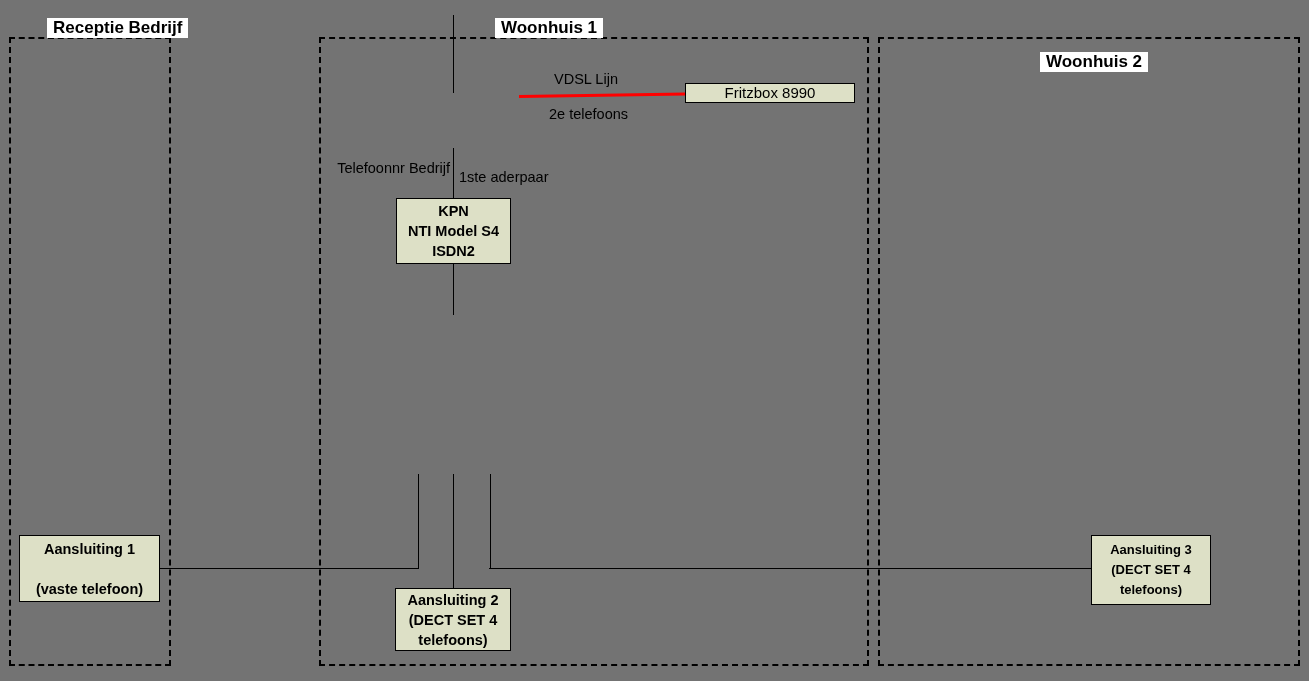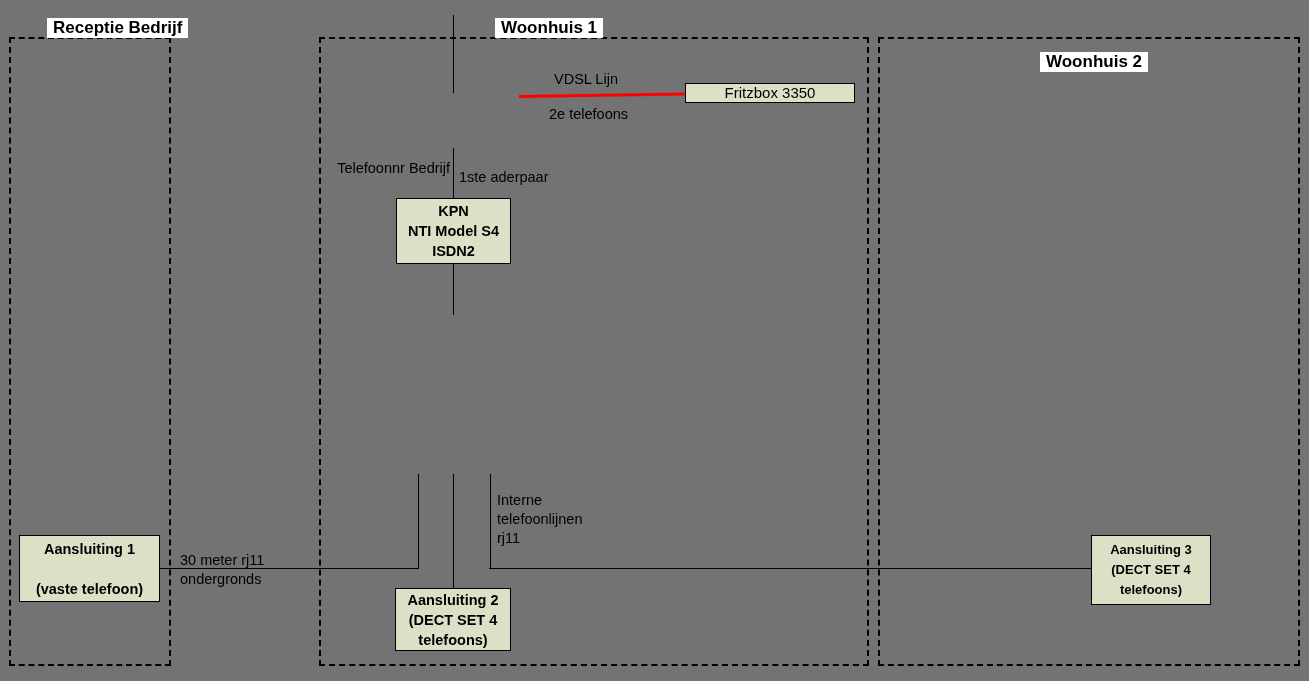--- a/index.html
+++ b/index.html
@@ -115,21 +115,21 @@
   <div class="wire-v" style="left:490px; top:474px; height:95px;"></div>
 
   <div class="wire-h" style="left:160px; top:568px; width:259px;"></div>
 
   <div class="wire-h" style="left:489px; top:568px; width:602px;"></div>
 
   <div class="wire-red" style="left:519px; top:95px; width:167px; transform:rotate(-0.9deg); transform-origin:left center;"></div>
 
 
   <div class="node" style="left:685px; top:83px; width:170px; height:20px; font-size:15px;">
-    <span class="node-line">Fritzbox 3350</span>
+    <span class="node-line">Fritzbox 8990</span>
   </div>
 
   <div class="node bold" style="left:396px; top:198px; width:115px; height:66px; font-size:14.5px;">
     <span class="node-line">KPN</span>
     <span class="node-line">NTI Model S4</span>
     <span class="node-line">ISDN2</span>
   </div>
 
 
   <div class="node bold" style="left:19px; top:535px; width:141px; height:67px; font-size:14.5px;gap:20px;">
@@ -150,20 +150,15 @@
   </div>
 
   <div class="label center" style="left:554px; top:70px; width:120px;">VDSL Lijn</div>
 
   <div class="label center" style="left:549px; top:105px; width:120px;">2e telefoons</div>
 
   <div class="label right" style="left:310px; top:159px; width:140px;">Telefoonnr Bedrijf</div>
 
   <div class="label" style="left:459px; top:168px; width:150px;">1ste aderpaar</div>
 
-  <div class="label center" style="left:497px; top:491px; width:115px;">Interne
-telefoonlijnen
-rj11</div>
 
-  <div class="label center" style="left:180px; top:551px; width:115px;">30 meter rj11
-ondergronds</div>
 
 </div>
 
 </body></html>

